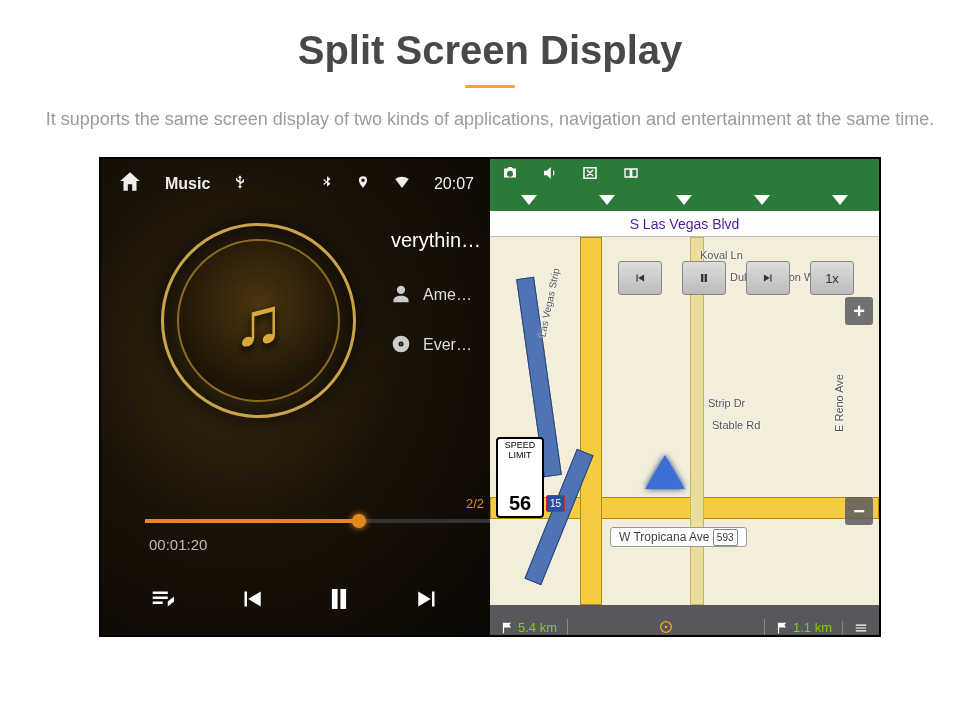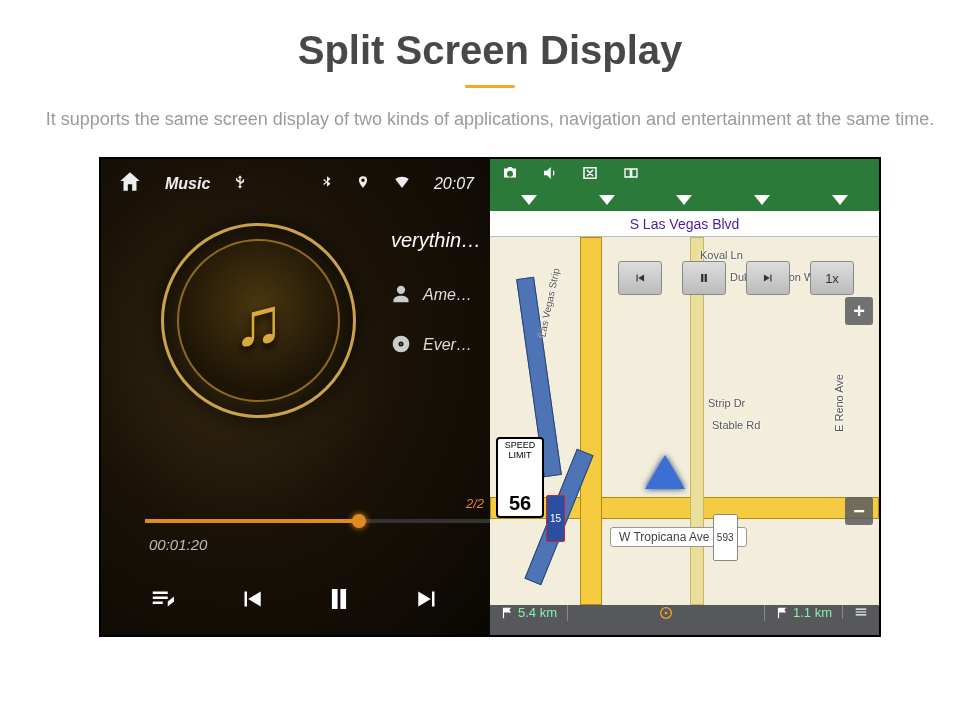--- a/index.html
+++ b/index.html
@@ -43,21 +43,20 @@
     border: 2px solid #000;
   }
   
   .music {
     width: 50%;
     height: 100%;
     background: radial-gradient(ellipse at 35% 40%, #3b2d13 0%, #1a1207 45%, #0a0704 100%);
     color: #fff;
     position: relative;
     overflow: hidden;
-    font-style: italic;
   }
   .topbar {
     display: flex;
     align-items: center;
     gap: 22px;
     padding: 10px 16px 6px;
     font-size: 16px;
     color: #eee;
   }
   .topbar svg { fill: #eee; }
@@ -230,21 +229,21 @@
     color: #555;
     white-space: nowrap;
     text-shadow: 0 0 3px #fff, 0 0 3px #fff;
   }
   .shield {
     position:absolute;
     background:#fff;
     border:1px solid #888;
     border-radius:2px;
     font-size:10px;
-    padding:17px 3px;
+    padding:2px 3px;
     color:#333;
   }
   .cursor {
     position: absolute;
     width: 0; height: 0;
     border-left: 20px solid transparent;
     border-right: 20px solid transparent;
     border-bottom: 34px solid #3b6fd4;
     filter: drop-shadow(0 0 3px #1a3a78);
     z-index: 3;
@@ -282,23 +281,23 @@
     border-radius:3px;
     display:flex;align-items:center;justify-content:center;
     font-size:20px;font-weight:bold;
     z-index:4;
   }
   .bottombar {
     position: absolute;
     bottom: 0; left: 0; right: 0;
     height: 30px;
     background: #57585c;
-    color: #86efac;
-    display: flex;
-    align-items: flex-start;
+    color: #84cc16;
+    display: flex;
+    align-items: flex-end;
     font-size: 13px;
   }
   .bottombar .seg { display:flex; align-items:center; gap:4px; padding:0 10px; }
   .bottombar .seg.mid { flex:1; justify-content:center; border-left:1px solid #888; border-right:1px solid #888;}
   .bottombar svg { fill:#fff; }
 </style>
 </head>
 <body>
 
 <h1 class="hero-title">Split Screen Display</h1>

